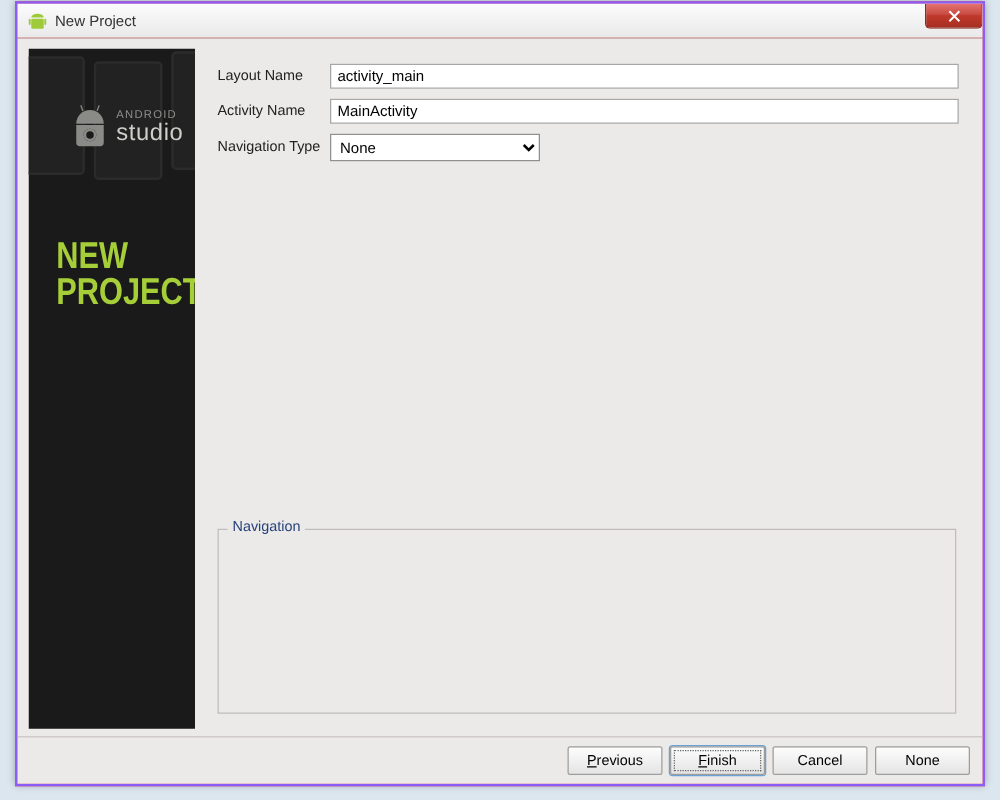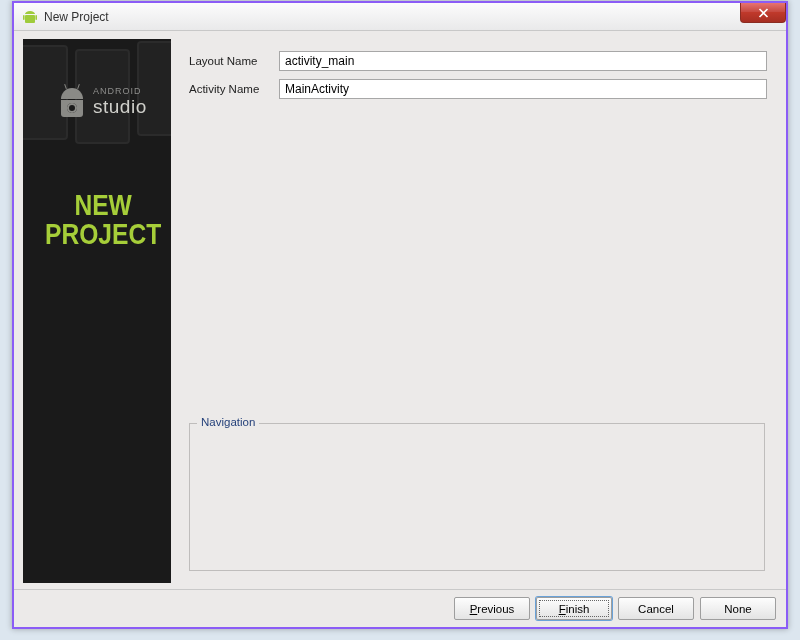--- a/index.html
+++ b/index.html
@@ -53,42 +53,42 @@
   }
   .close-btn svg { display:block; }
   .content {
     flex: 1;
     display: flex;
     background: #eceae9;
     padding: 8px 9px 6px 9px;
     gap: 0;
   }
   .sidebar {
-    width: 148px;
+    width: 133px;
     background: #1a1a1a;
     position: relative;
     overflow: hidden;
   }
   .sidebar .brandline {
     position:absolute; top:46px; left:34px;
     display:flex; align-items:center; gap:6px;
   }
   .sidebar .brand-text1 { color:#8e8e8c; font-size:9px; letter-spacing:1px; }
   .sidebar .brand-text2 { color:#cfcfca; font-size:19px; font-weight:300; letter-spacing:0.5px; }
   .android-bot {
     width:30px; height:34px;
     position: relative;
   }
   .android-bot .head { width:22px; height:11px; background:#8a8a86; border-radius:11px 11px 0 0; position:absolute; top:3px; left:4px;}
   .android-bot .body { width:22px; height:17px; background:#8a8a86; position:absolute; top:15px; left:4px; border-radius:0 0 3px 3px;}
   .android-bot .ant1, .android-bot .ant2 { width:1px; height:5px; background:#8a8a86; position:absolute; top:-1px;}
   .android-bot .ant1 { left:8px; transform:rotate(-20deg);}
   .android-bot .ant2 { left:21px; transform:rotate(20deg);}
   .android-bot .gear { position:absolute; top:18px; left:10px; width:10px; height:10px; background:#1a1a1a; border-radius:50%; box-shadow: inset 0 0 0 2px #8a8a86;}
-  .sidebar .heading-wrap { position:absolute; top:152px; left:22px;text-align:center; }
+  .sidebar .heading-wrap { position:absolute; top:152px; left:22px; }
   .sidebar .heading {
     color:#a6ce39;
     font-size:30px;
     font-weight:700;
     line-height:0.95;
     letter-spacing:0px;
     font-family: Arial, sans-serif;
     font-stretch: condensed;
     transform: scaleX(0.82);
     transform-origin: left center;
@@ -222,20 +222,26 @@
 
     <div class="form-area">
       <div class="form-row">
         <label>Layout Name</label>
         <input class="text" type="text" value="activity_main" style="">
       </div>
       <div class="form-row">
         <label>Activity Name</label>
         <input class="text" type="text" value="MainActivity" style="">
       </div>
+      <div class="form-row">
+        <label>Navigation Type</label>
+        <select>
+          <option>None</option>
+        </select>
+      </div>
 
       <div class="spacer-flex"></div>
 
       <div class="desc-group">
         <span class="legend">Navigation</span>
       </div>
     </div>
   </div>
 
   <div class="footer">

